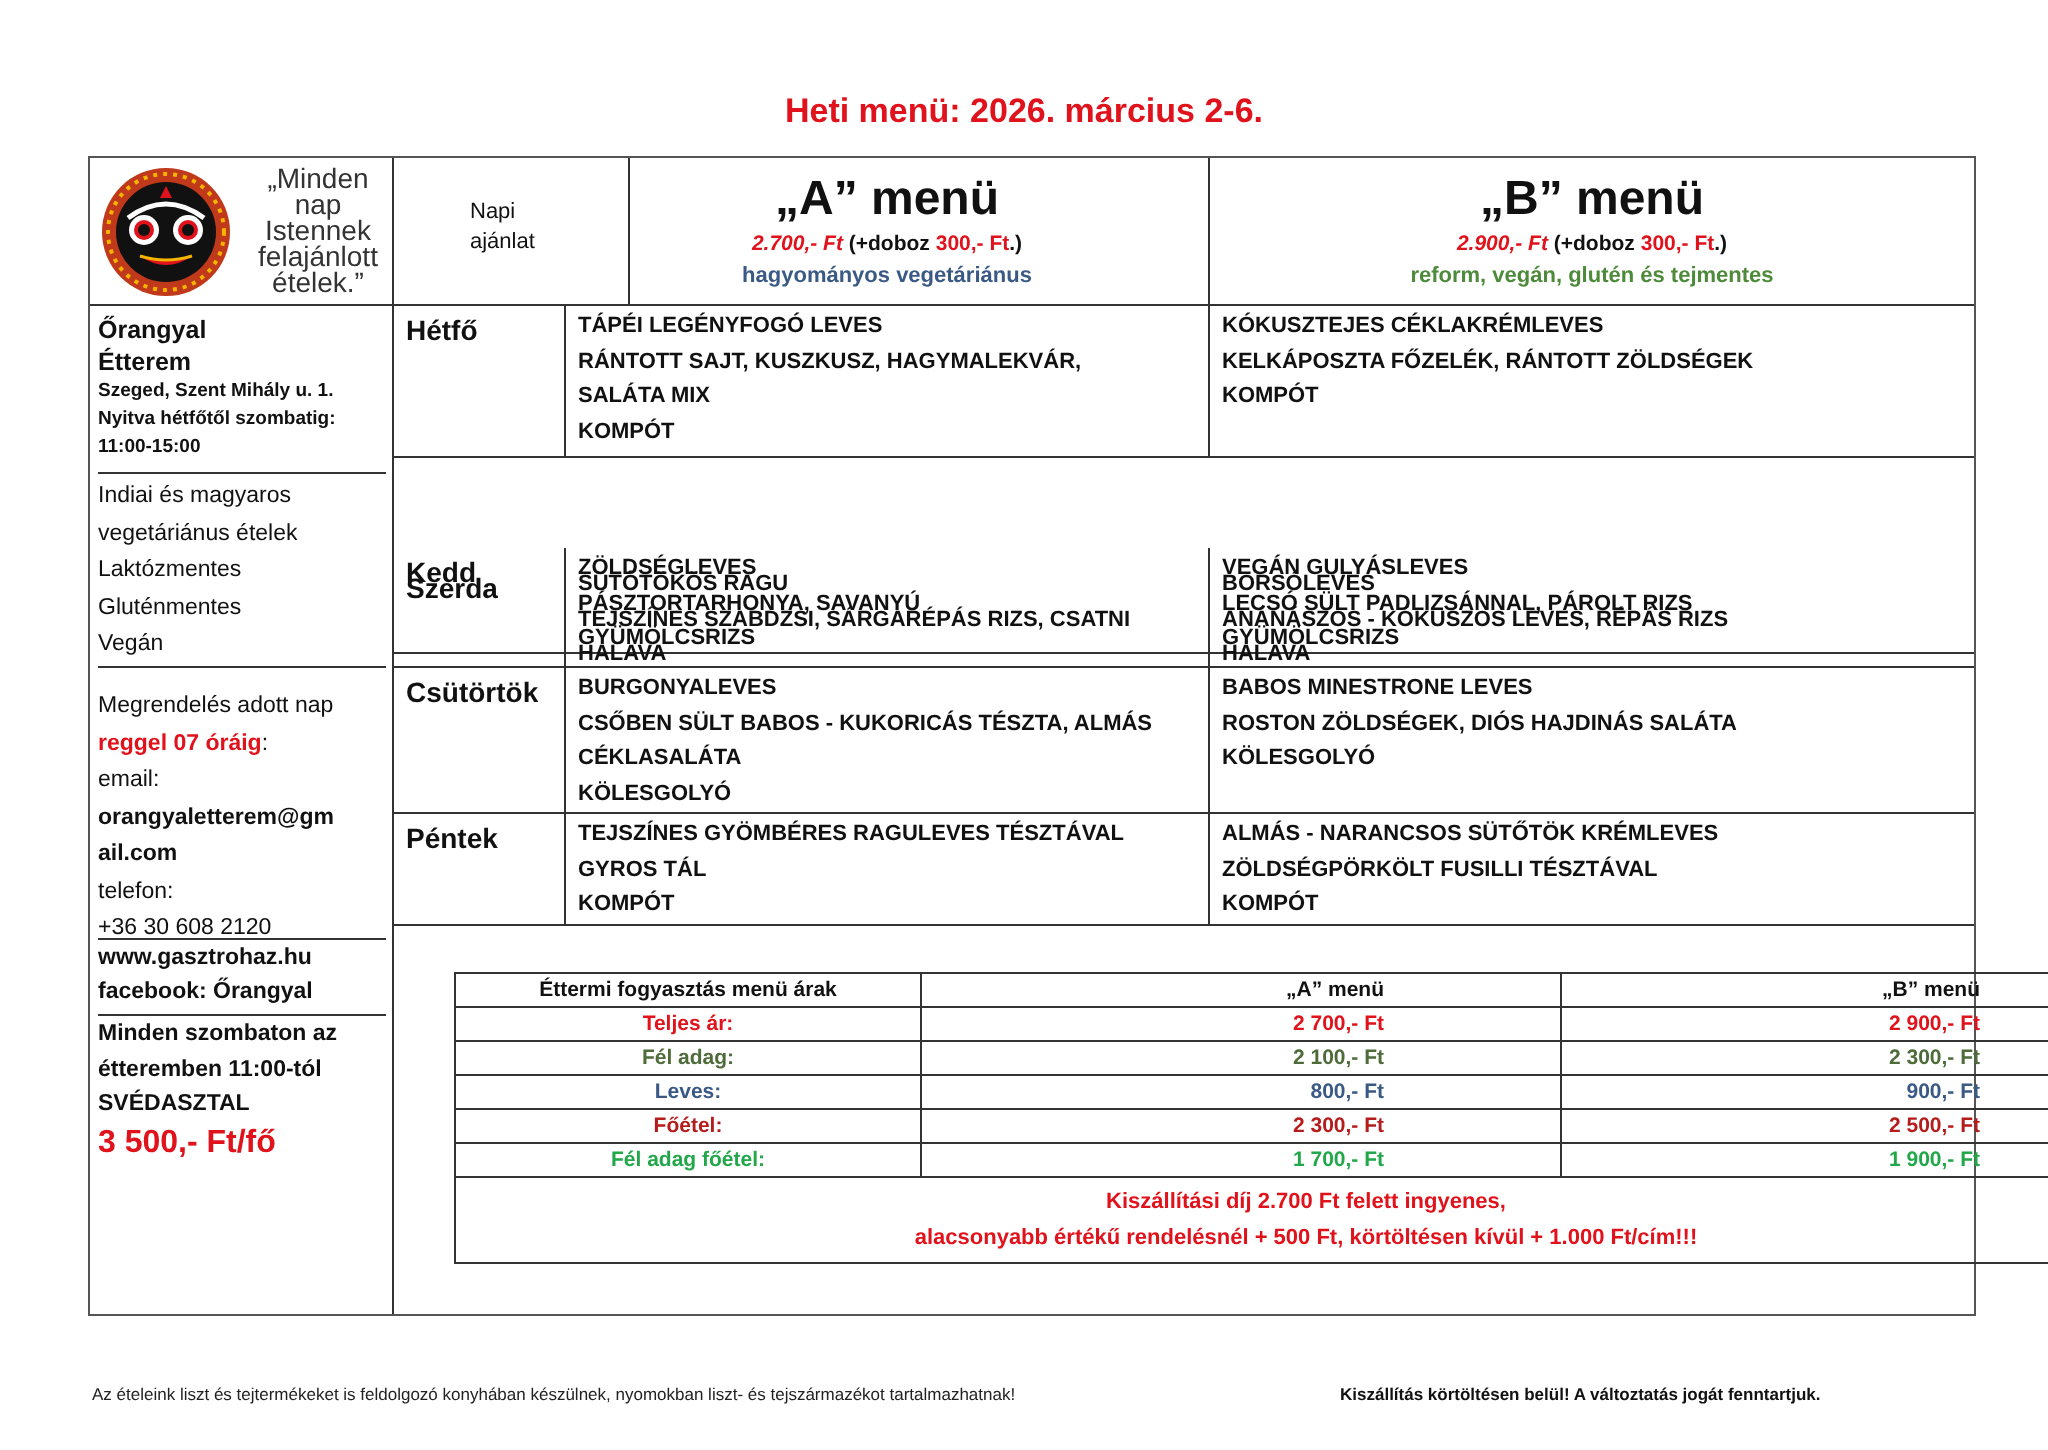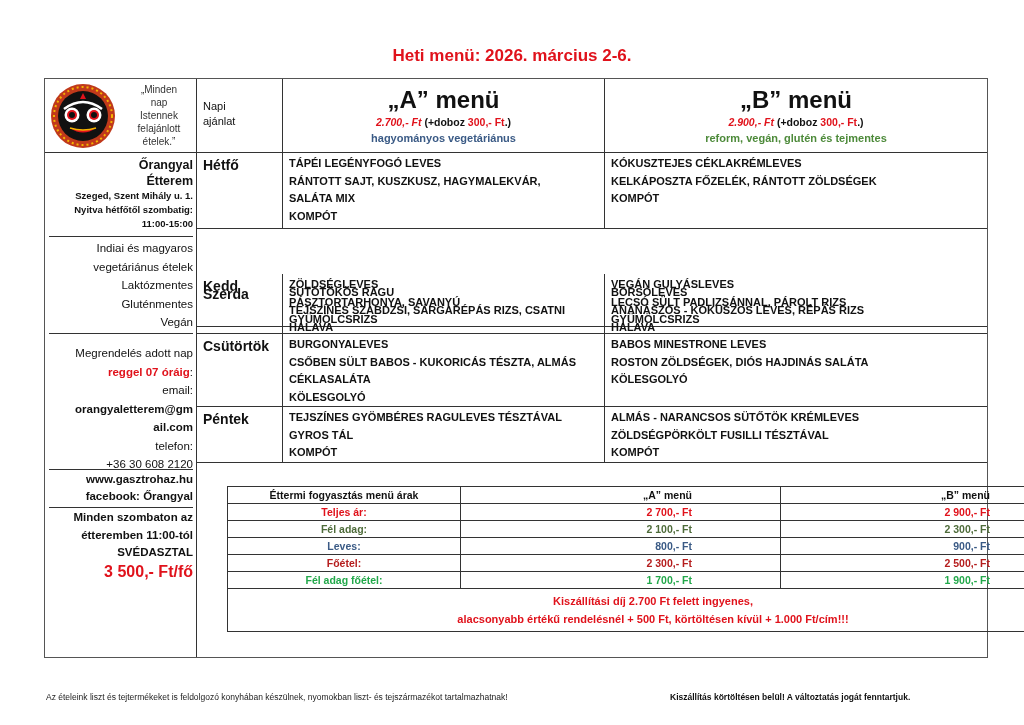--- a/index.html
+++ b/index.html
@@ -22,23 +22,23 @@
     }
     .logo-cell {
       position: absolute; left: 0; top: 0; width: 152px; height: 74px;
       border-bottom: 1.5px solid #333; box-sizing: border-box;
     }
     .logo {
       position: absolute; left: 5px; top: 4px; width: 66px; height: 66px;
     }
     .motto {
       position: absolute; left: 78px; top: 4px; width: 72px; text-align: center;
-      font-size: 10px; line-height: 13px; color: #333;
-    }
-    .rest-block { position: absolute; left: 4px; width: 144px; text-align: right; }
+      font-size: 14px; line-height: 13px; color: #333;
+    }
+    .rest-block { position: absolute; left: 4px; width: 144px; text-align: left; }
     .rb1 { top: 78px; }
     .rb1 .name { font-weight: bold; font-size: 12.5px; line-height: 16px; }
     .rb1 .addr { font-weight: bold; font-size: 9.5px; line-height: 14px; }
     .sep { position: absolute; left: 4px; width: 144px; height: 0; border-top: 1.5px solid #333; }
     .rb2 { top: 160px; font-size: 11.5px; line-height: 18.5px; }
     .rb3 { top: 265px; font-size: 11.5px; line-height: 18.5px; }
     .red { color: #e0121b; font-weight: bold; }
     .bold { font-weight: bold; }
     .rb4 { top: 392px; font-weight: bold; font-size: 11.5px; line-height: 17px; }
     .rb5 { top: 430px; font-weight: bold; font-size: 11.5px; line-height: 17.5px; }
@@ -53,21 +53,21 @@
       position: absolute; left: 0; top: 0; width: 86px; height: 100%;
       border-right: 1.5px solid #333; box-sizing: border-box;
       font-weight: bold; font-size: 14px; padding: 4px 0 0 6px;
     }
     .c-a {
       position: absolute; left: 86px; top: 0; width: 322px; height: 100%;
       border-right: 1.5px solid #333; box-sizing: border-box; padding: 2px 0 0 6px;
     }
     .c-b { position: absolute; left: 408px; top: 0; width: 382px; height: 100%; padding: 2px 0 0 6px; box-sizing: border-box; }
     .dish { font-weight: bold; font-size: 11px; line-height: 17.5px; white-space: nowrap; }
-    .hdr .c-day { font-weight: normal; font-size: 11px; line-height: 15px; padding-top: 20px; }
+    .hdr .c-day { font-weight: normal; font-size: 11px; line-height: 15px; padding-top: 20px; margin-left: 32px; }
     .hdr .c-a, .hdr .c-b { text-align: center; padding: 0; }
     .menu-title { font-weight: bold; font-size: 24px; line-height: 30px; margin-top: 6px; }
     .menu-price { font-size: 10.5px; line-height: 15px; font-weight: bold; }
     .menu-price .p { color: #e0121b; font-style: italic; margin-top: 48px; }
     .menu-price .d { color: #e0121b; }
     .menu-desc { font-size: 11px; line-height: 16px; font-weight: bold; }
     .desc-a { color: #3a5a85; }
     .desc-b { color: #4d8a3a; }
 
     

